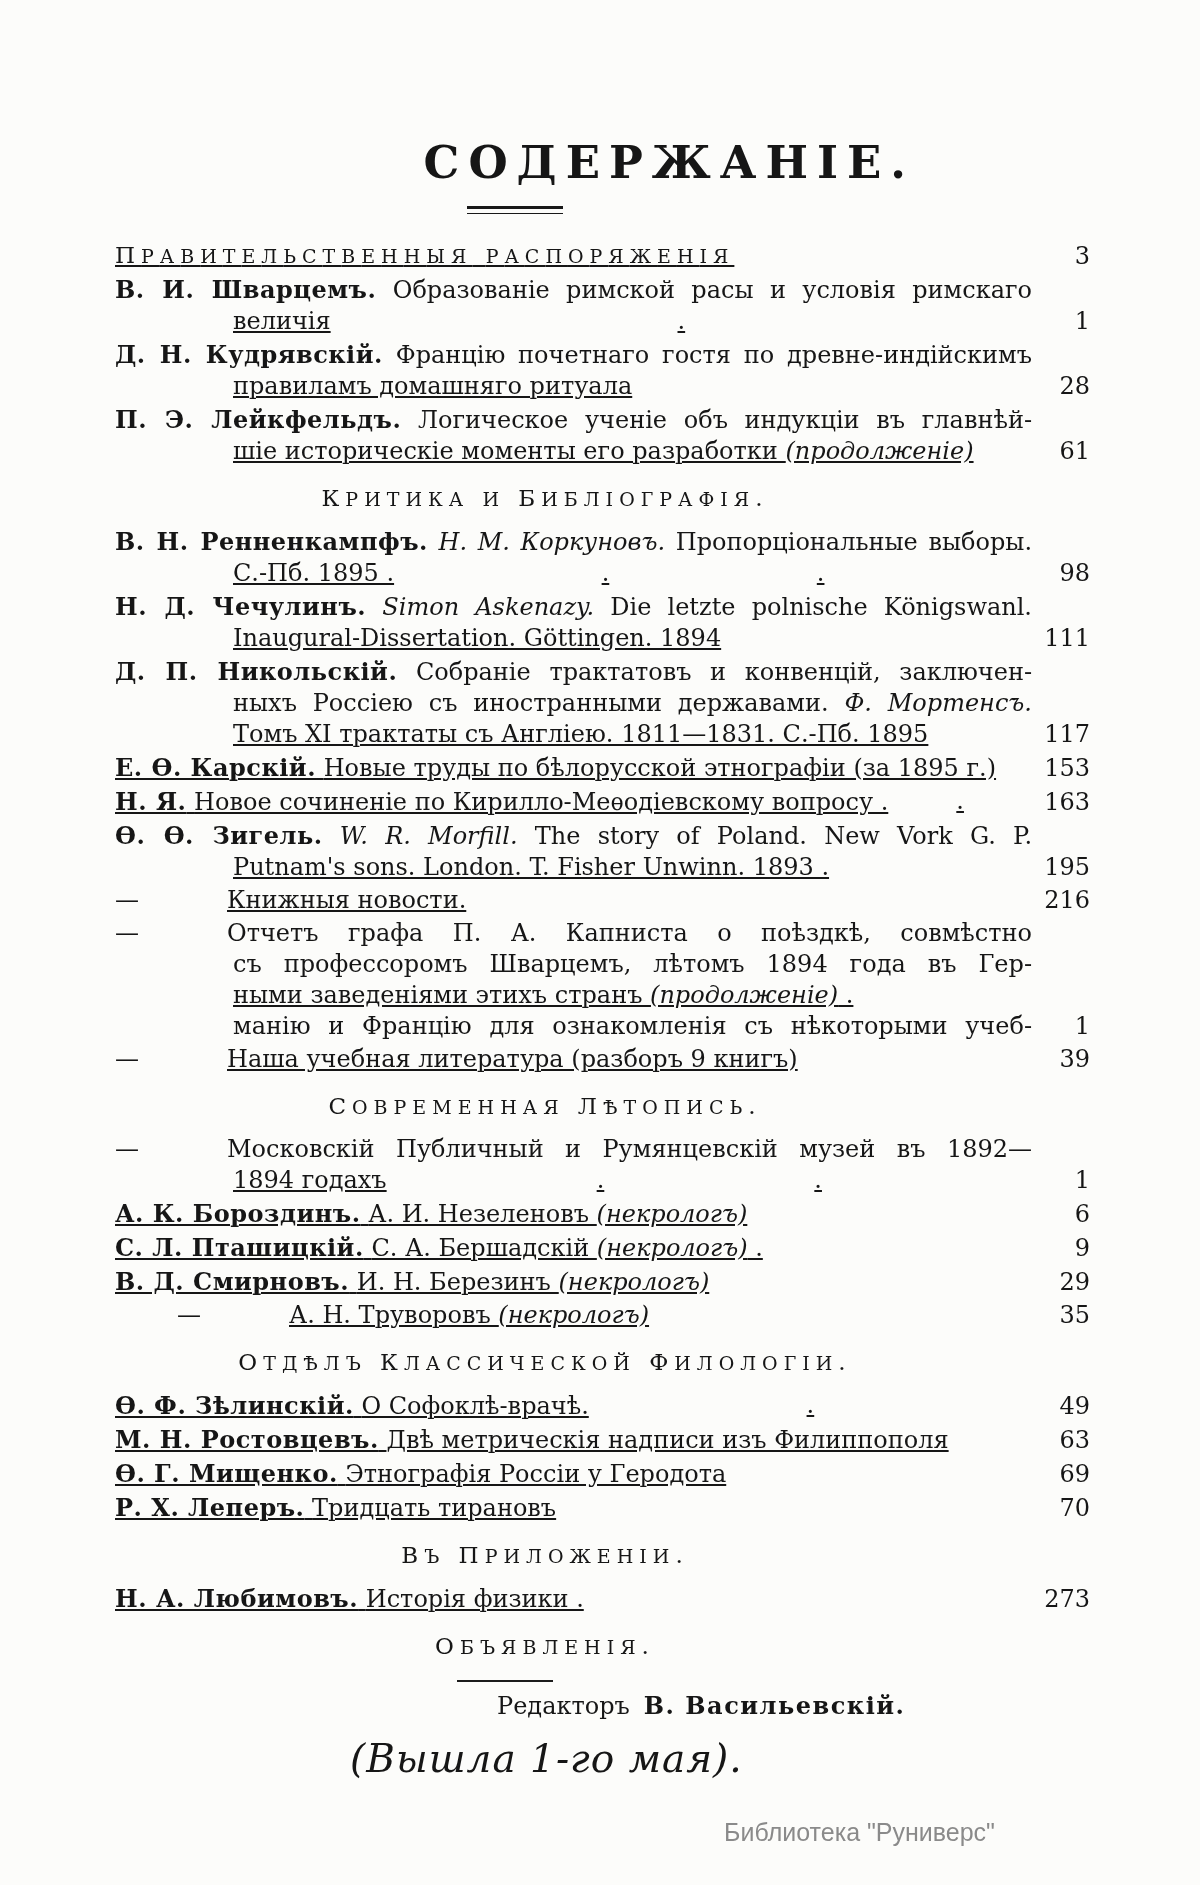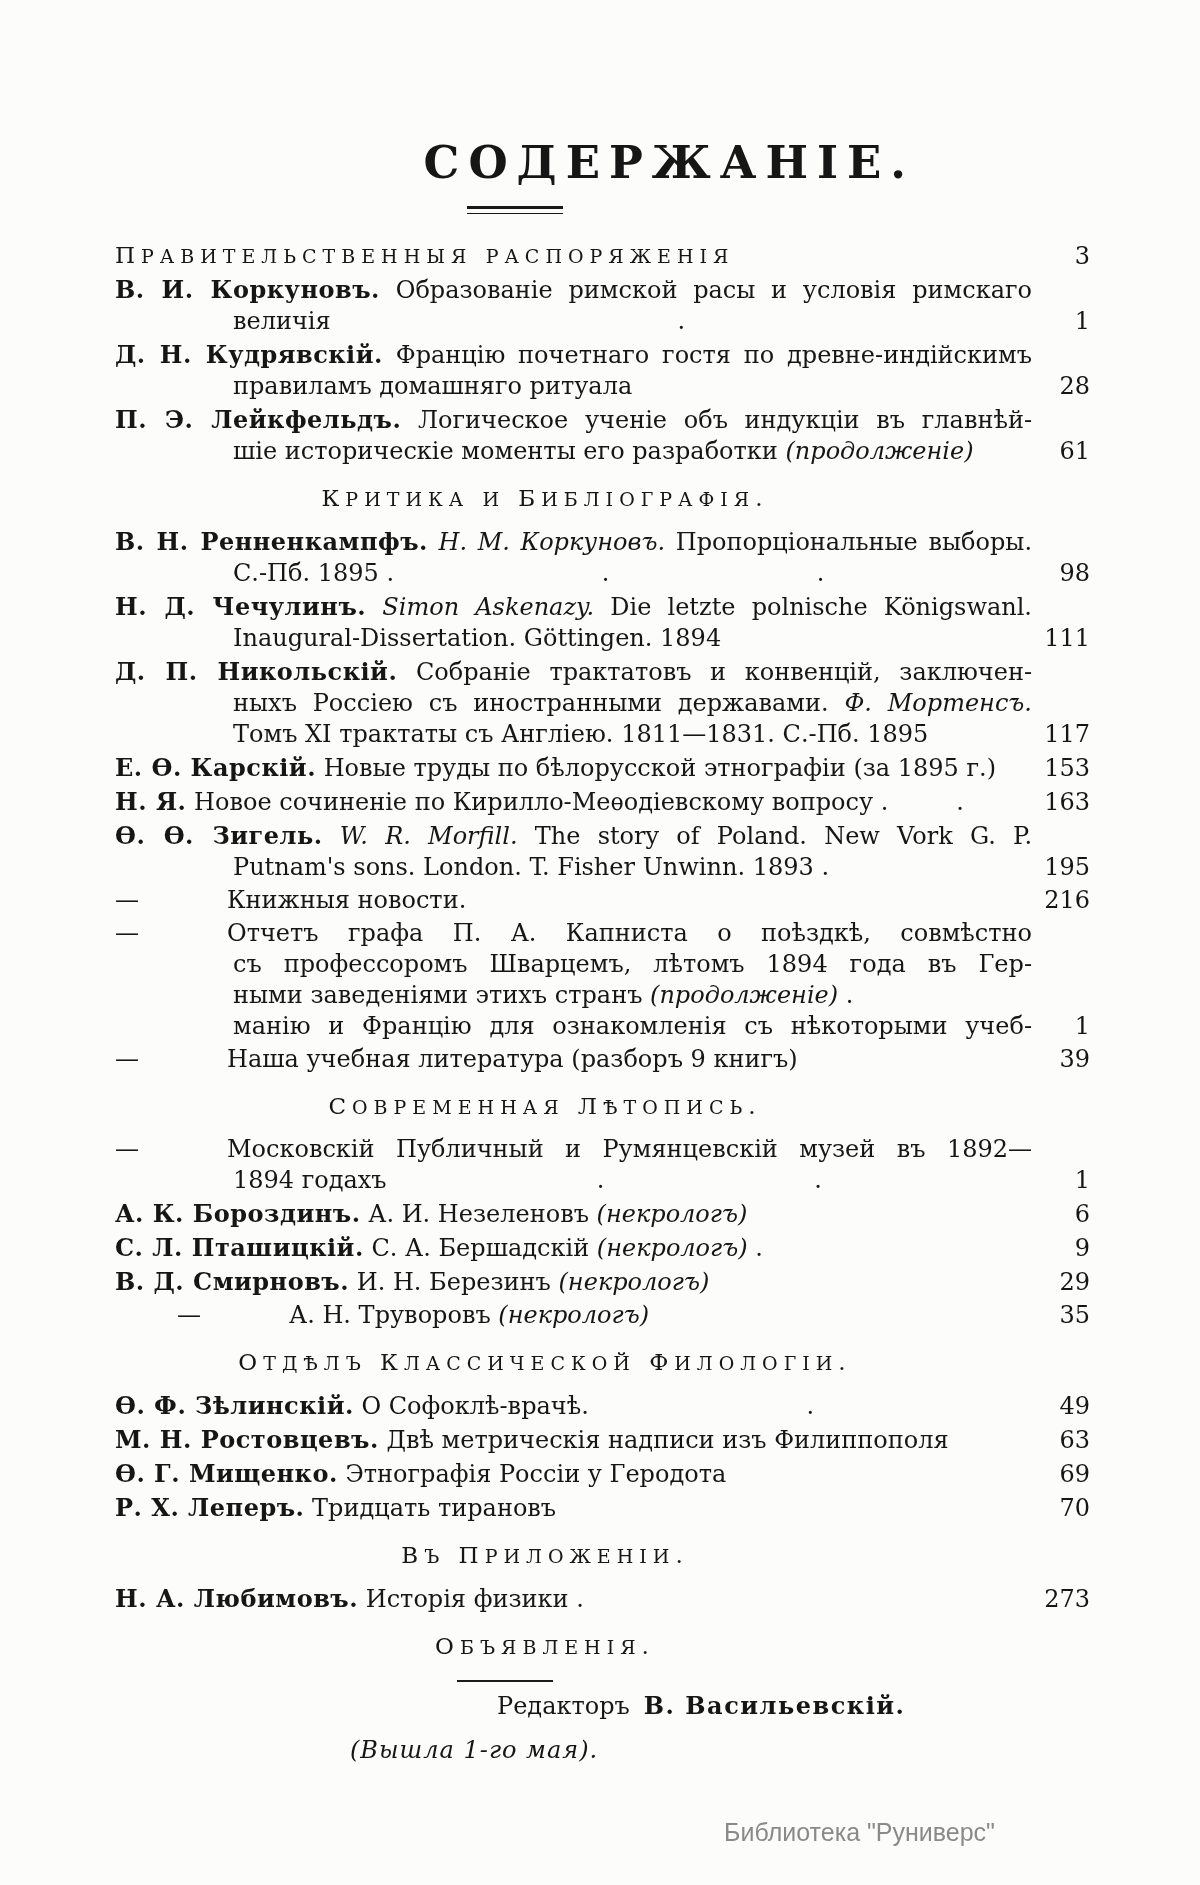--- a/index.html
+++ b/index.html
@@ -29,41 +29,41 @@
   .capline{letter-spacing:6px;}
   .toc-entry{display:flex;margin-bottom:2px;}
   .toc-entry.gap{}
   .lines{flex:1 1 auto;min-width:0;}
   .line{
     font-size:24px;line-height:31px;
     text-align:justify;text-align-last:justify;
   }
   .line.cont{margin-left:118px;}
   .line.last{
-    display:flex;align-items:flex-end;
-    text-align:left;text-align-last:left;
+    display:flex;align-items:center;
+    text-align:left;text-align-last:left;text-decoration:underline;
   }
   .line.last .ltext{white-space:nowrap;}
   .author{font-weight:bold;letter-spacing:0.5px;}
   .it{font-style:italic;}
   .dashbox{display:inline-block;width:112px;text-align:center;}
   .dots{flex:1 1 auto;display:flex;justify-content:space-evenly;}
   .dot{font-size:24px;}
   .pagenum{
     width:58px;flex:0 0 58px;text-align:right;align-self:flex-end;
     font-size:24px;line-height:31px;
   }
   .footer-rule{
     width:96px;border-top:2px solid #1c1c1c;height:0;
     margin:16px 0 8px 342px;
   }
   .editor-line{margin-left:382px;font-size:24px;line-height:32px;}
   .editor-name{font-weight:bold;letter-spacing:1.5px;margin-left:14px;}
   .issue-note{
-    margin:14px 0 0 235px;font-size:24px;font-style:italic;
+    margin:14px 0 0 235px;font-size:39px;font-style:italic;
     letter-spacing:1px;line-height:1.2;
   }
   .watermark{
     position:absolute;right:205px;bottom:38px;
     font-family:"Liberation Sans",sans-serif;font-size:25px;color:#8a8a8a;
   }
 </style>
 </head>
 <body style="background: rgb(252, 252, 250);">
 
@@ -78,21 +78,21 @@
         <div class="lines">
           <div class="line first last">
             <span class="ltext capline"><span class="cap-big">П</span><span class="cap-small">Р</span><span class="cap-small">А</span><span class="cap-small">В</span><span class="cap-small">И</span><span class="cap-small">Т</span><span class="cap-small">Е</span><span class="cap-small">Л</span><span class="cap-small">Ь</span><span class="cap-small">С</span><span class="cap-small">Т</span><span class="cap-small">В</span><span class="cap-small">Е</span><span class="cap-small">Н</span><span class="cap-small">Н</span><span class="cap-small">Ы</span><span class="cap-small">Я</span><span class="cap-sep"> </span><span class="cap-small">Р</span><span class="cap-small">А</span><span class="cap-small">С</span><span class="cap-small">П</span><span class="cap-small">О</span><span class="cap-small">Р</span><span class="cap-small">Я</span><span class="cap-small">Ж</span><span class="cap-small">Е</span><span class="cap-small">Н</span><span class="cap-small">І</span><span class="cap-small">Я</span></span>
             <span class="dots"></span>
           </div>
         </div>
         <span class="pagenum">3</span>
       </div>
       <div class="toc-entry">
         <div class="lines">
-          <div class="line first"><span class="ltext"><span class="author">В. И. Коркуновъ.</span> <span>Образованіе римской расы и условія римскаго</span></span></div>
+          <div class="line first"><span class="ltext"><span class="author">В. И. Шварцемъ.</span> <span>Образованіе римской расы и условія римскаго</span></span></div>
           <div class="line cont last">
             <span class="ltext"><span>величія</span></span>
             <span class="dots">
               <span class="dot">.</span>
             </span>
           </div>
         </div>
         <span class="pagenum">1</span>
       </div>
       <div class="toc-entry">

